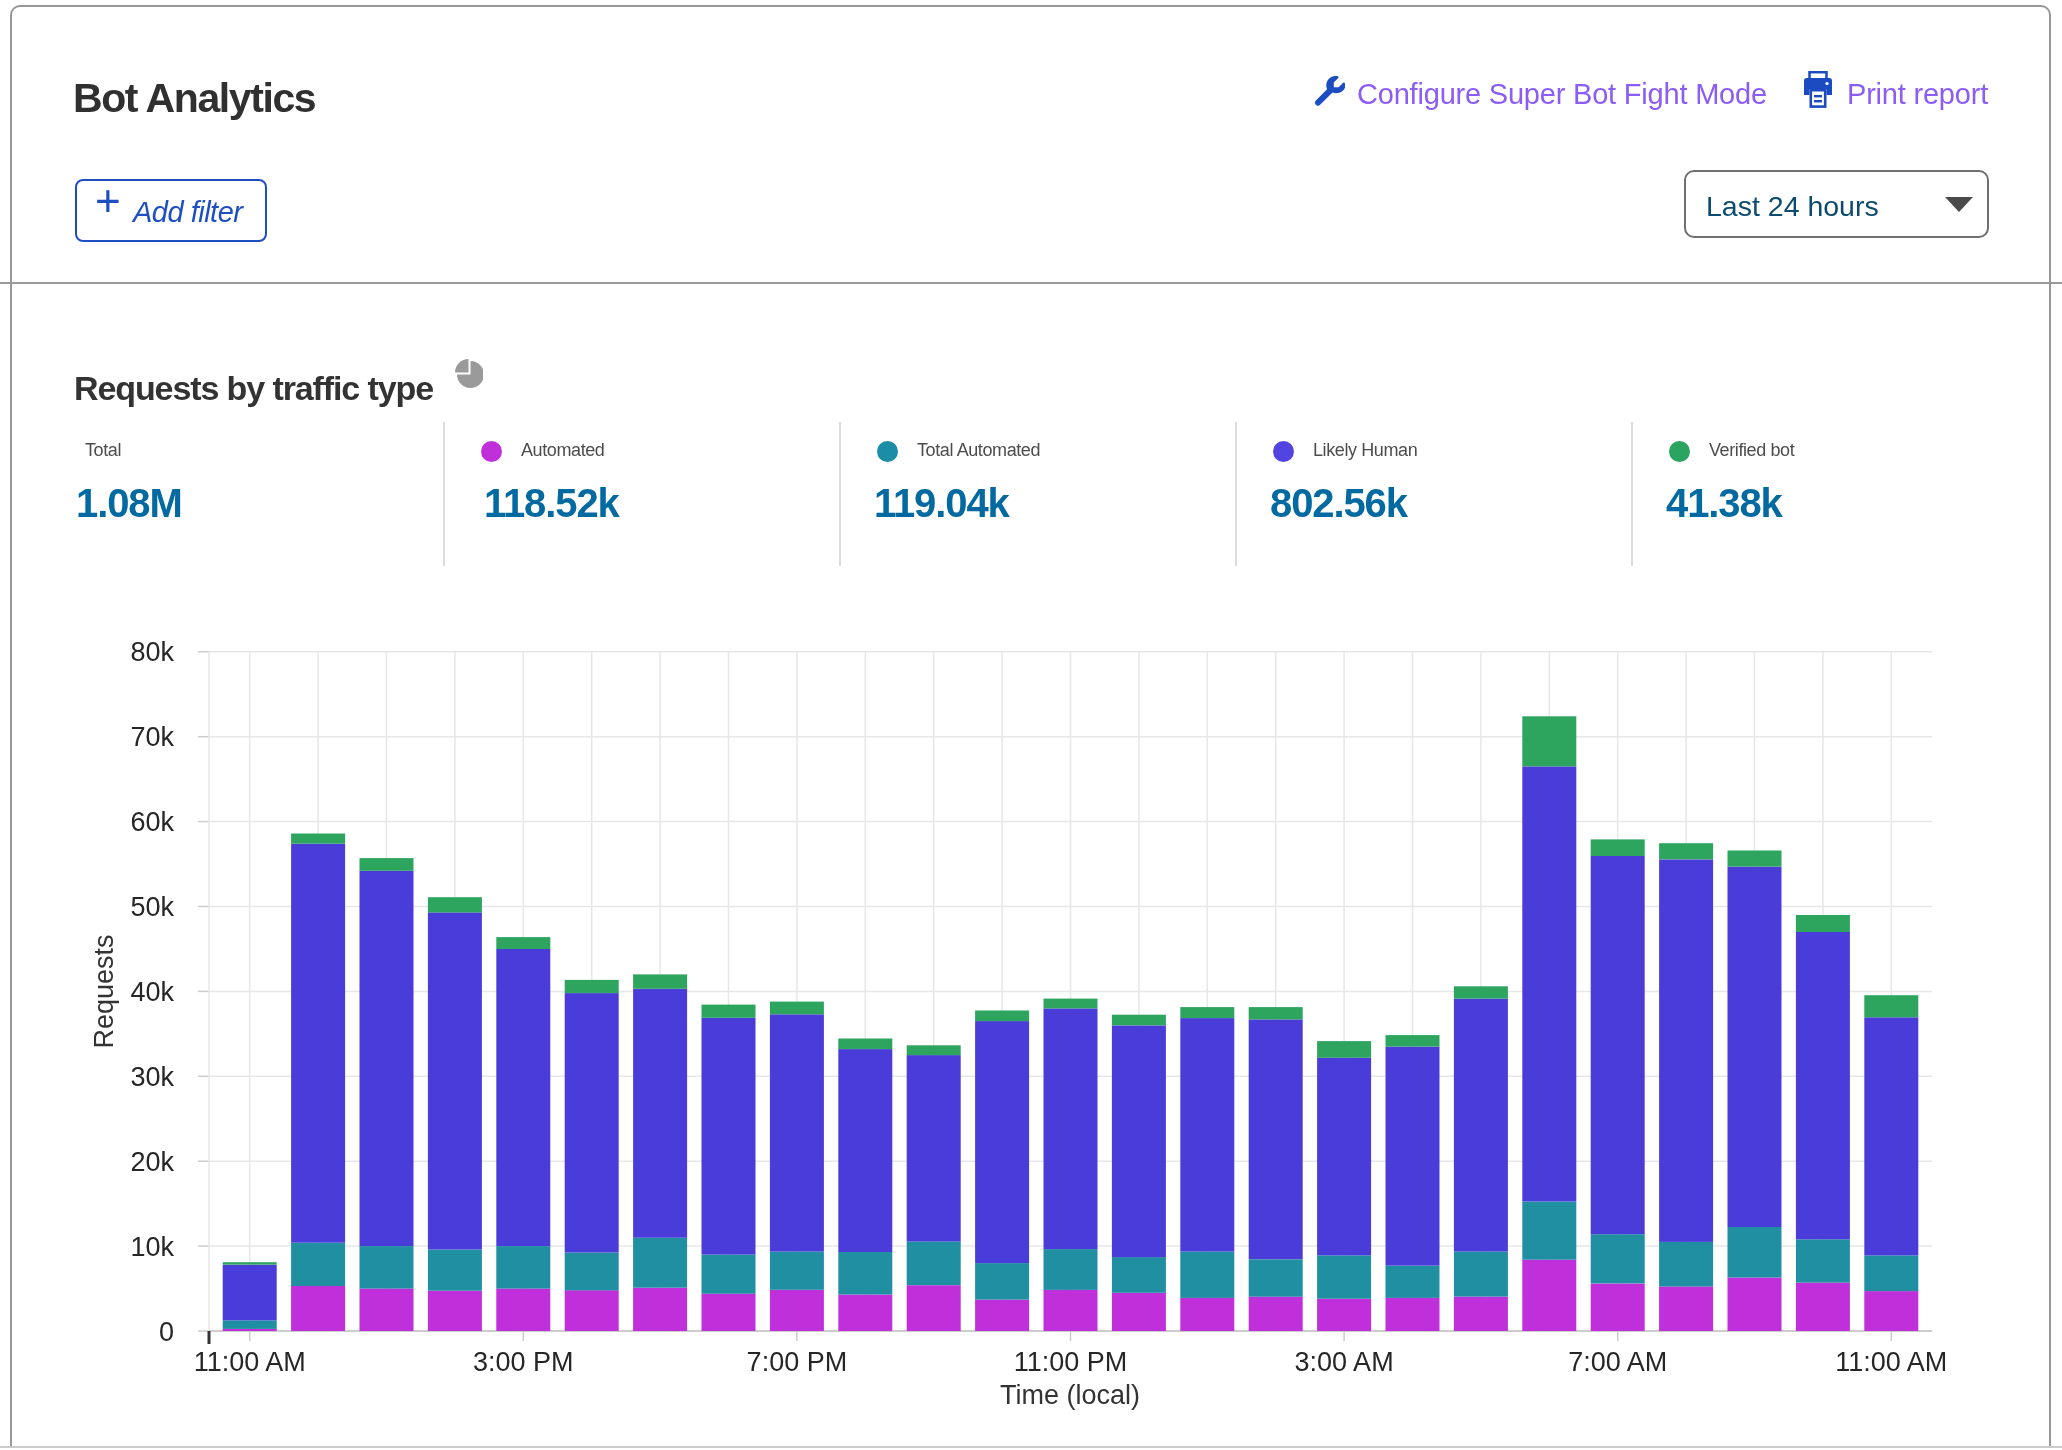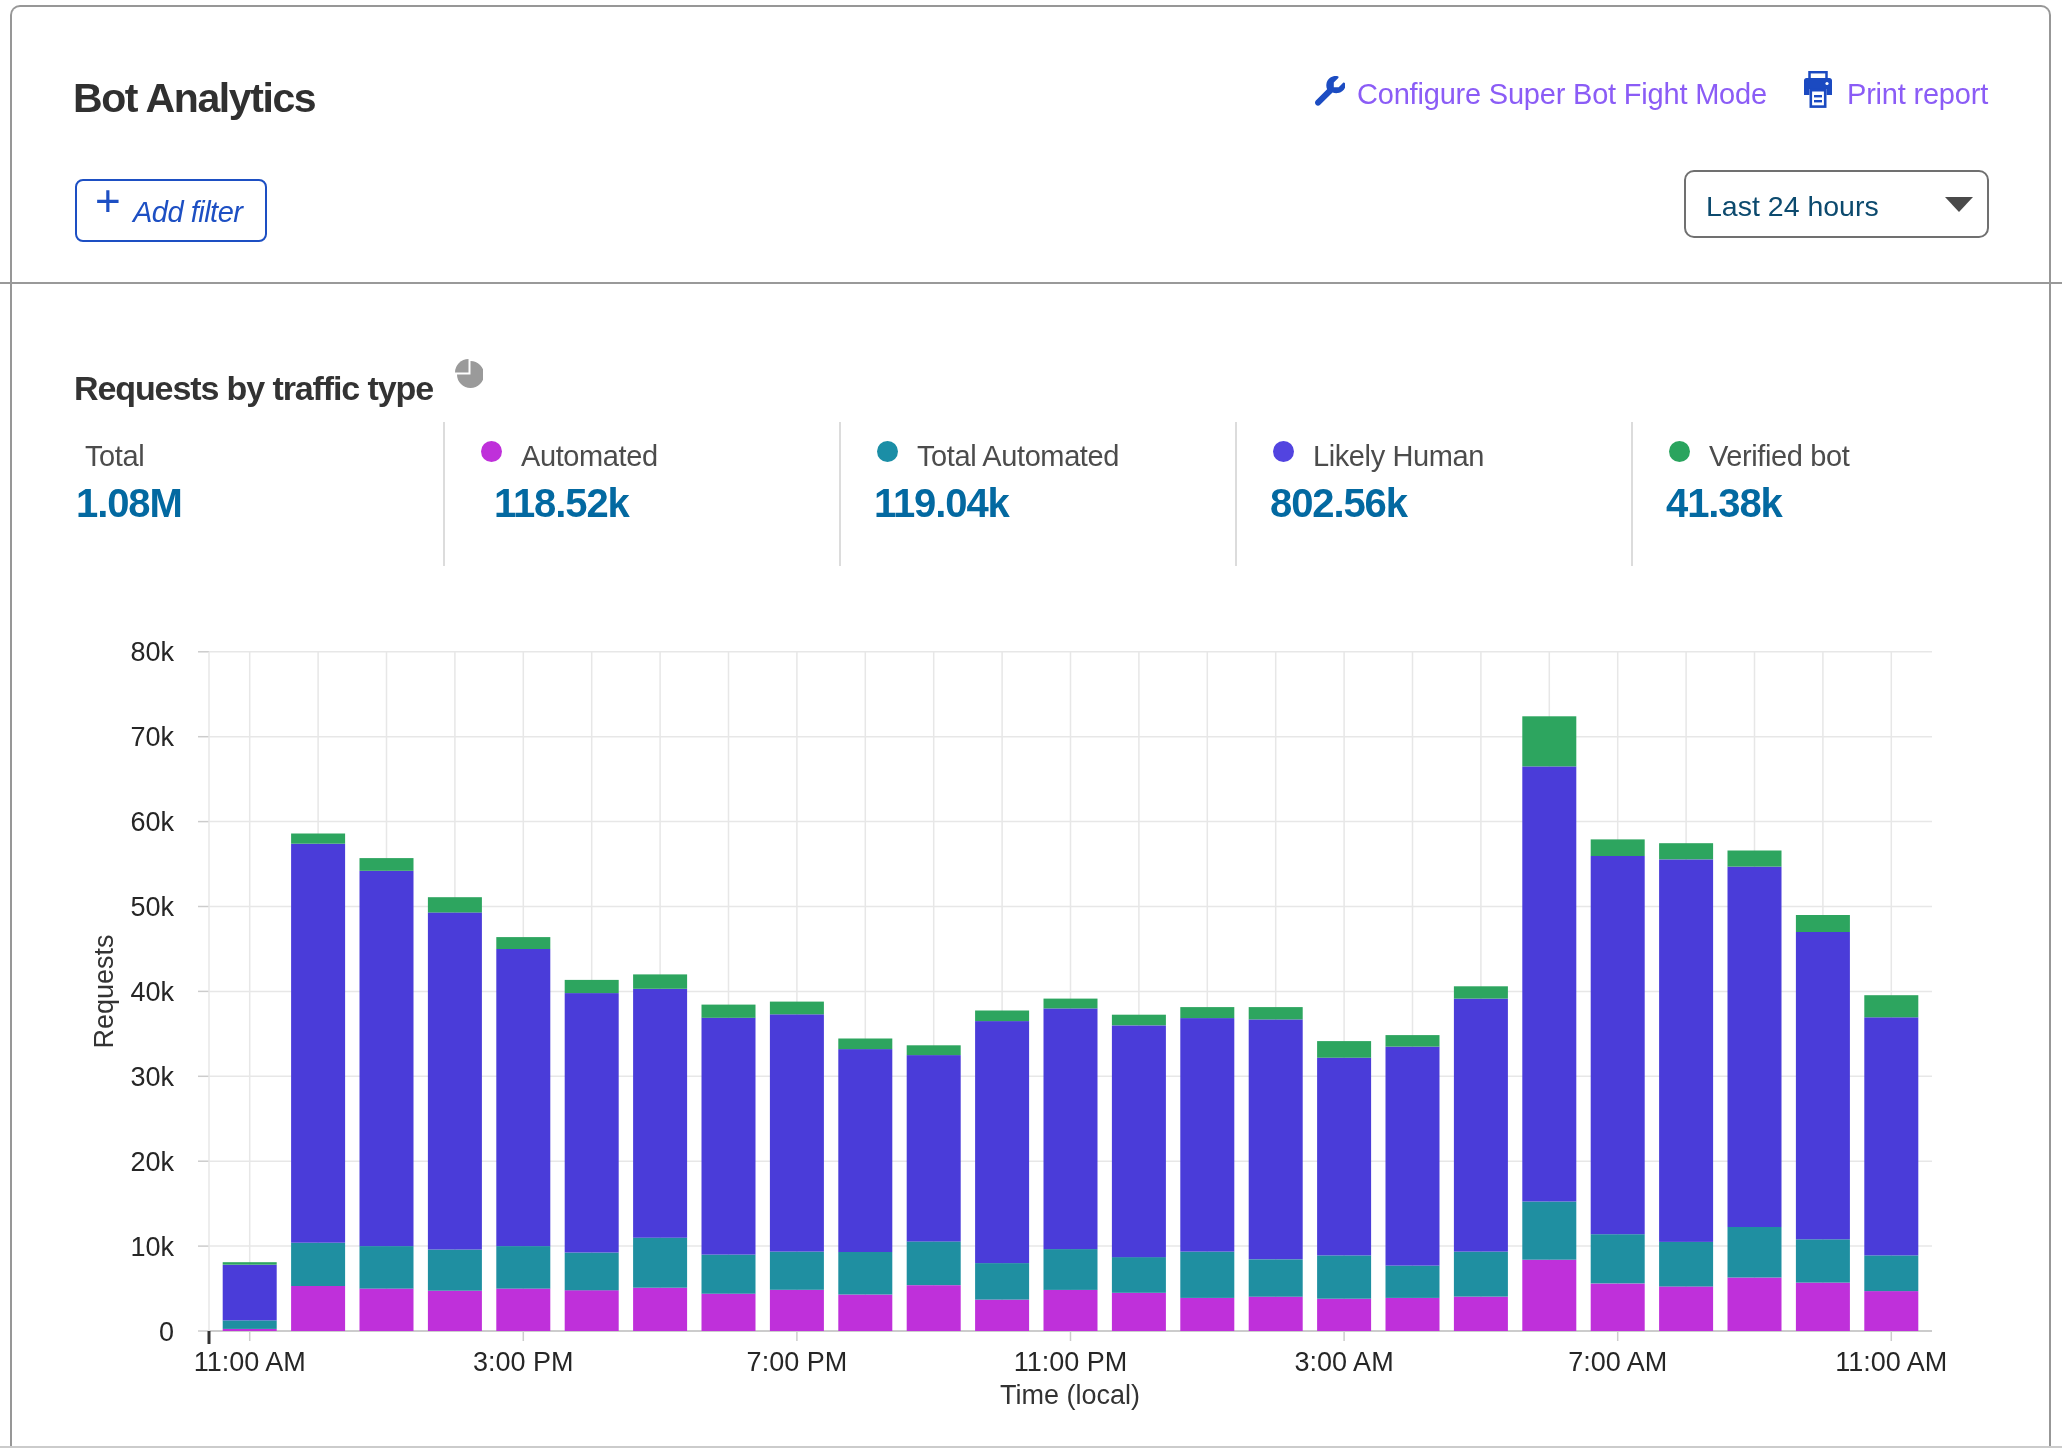--- a/index.html
+++ b/index.html
@@ -12,21 +12,21 @@
 #title { left:73px; top:75px; font-size:41px; font-weight:700; color:#303030; letter-spacing:-1.4px; }
 .link { font-size:29px; color:#8b5cf6; letter-spacing:-0.2px; }
 #btn { left:75px; top:179px; width:192px; height:63px; border:2px solid #1d4fc3; border-radius:8px; }
 #btnplus { left:95px; top:176px; font-size:44px; font-weight:400; color:#1d4fc3; }
 #btntxt { left:133px; top:196px; font-size:29px; font-weight:500; color:#1d4fc3; letter-spacing:-0.5px;font-style:italic; }
 #dd { left:1684px; top:170px; width:305px; height:68px; border:2px solid #707070; border-radius:10px; }
 #ddtxt { left:1706px; top:190px; font-size:28.5px; color:#0c4a6e; letter-spacing:0px; }
 #ddcaret { left:1945px; top:197px; width:0; height:0; border-left:14.5px solid transparent;
   border-right:14.5px solid transparent; border-top:15px solid #4a4a4a; }
 #sect { left:74px; top:369px; font-size:34px; font-weight:700; color:#333; letter-spacing:-1.1px; }
-.slab { position:absolute; top:440px; font-size:29px; color:#4c4c4c; letter-spacing:-0.4px;text-align:right; }
+.slab { position:absolute; top:440px; font-size:18px; color:#4c4c4c; letter-spacing:-0.4px;text-align:right; }
 .sval { position:absolute; top:481px; font-size:40px; font-weight:700; color:#0369a1; letter-spacing:-1.1px; }
 .dot { position:absolute; top:441px; width:21px; height:21px; border-radius:50%; }
 .sdiv { position:absolute; top:422px; width:2px; height:144px; background:#dcdcdc; }
 </style></head>
 <body>
 <div class="abs" id="card"></div>
 <div class="abs" id="title">Bot Analytics</div>
 <svg width="30" height="30" viewBox="0 0 512 512" style="position:absolute;left:1315px;top:76px">
     <path fill="#1c4cc2" d="M507.6 122.8c-2.9-12.1-18.3-16.1-27.1-7.3l-76.5 76.6-83.1 0 0-83.1 76.5-76.6c8.8-8.8 4.8-24.1-7.3-27-23.7-5.7-49.3-6.1-75.9.2-61.5 14.7-109.4 66.9-119.2 129.3-5.2 33.3-.3 65.2 11.9 92.9L14.9 419.8c-19.9 19.9-19.9 52.2 0 72.1s52.2 19.9 72.1 0l212-212.1c27.8 12.1 59.7 17.1 92.9 11.9 62.4-9.8 114.6-57.8 129.3-119.2 6.4-26.6 6-52.2.4-75.9z"></path>
   </svg>
@@ -49,21 +49,21 @@
 <div class="abs" id="hdiv"></div>
 <div class="abs" id="sect">Requests by traffic type</div>
 <svg width="30" height="30" viewBox="0 0 30 30" style="position:absolute;left:453px;top:358px">
     <path fill="#9a9a9a" d="M17.5 16.5 L17.5 3 A13.5 13.5 0 1 1 4 16.5 Z"></path>
     <path fill="#9a9a9a" d="M15.5 14.5 L15.5 1 A13.5 13.5 0 0 0 2 14.5 Z"></path>
   </svg>
 <div class="slab" style="left:85px">Total</div>
 <div class="sval" style="left:76px">1.08M</div>
 <div class="dot" style="left:481px;background:#bf30da"></div>
 <div class="slab" style="left:521px">Automated</div>
-<div class="sval" style="left:494px">118.52k</div>
+<div class="sval" style="left:484px">118.52k</div>
 <div class="dot" style="left:877px;background:#1b8ea6"></div>
 <div class="slab" style="left:917px">Total Automated</div>
 <div class="sval" style="left:874px">119.04k</div>
 <div class="dot" style="left:1273px;background:#5244e0"></div>
 <div class="slab" style="left:1313px">Likely Human</div>
 <div class="sval" style="left:1270px">802.56k</div>
 <div class="dot" style="left:1669px;background:#2aa45e"></div>
 <div class="slab" style="left:1709px">Verified bot</div>
 <div class="sval" style="left:1666px">41.38k</div>
 <div class="sdiv" style="left:443px"></div>

